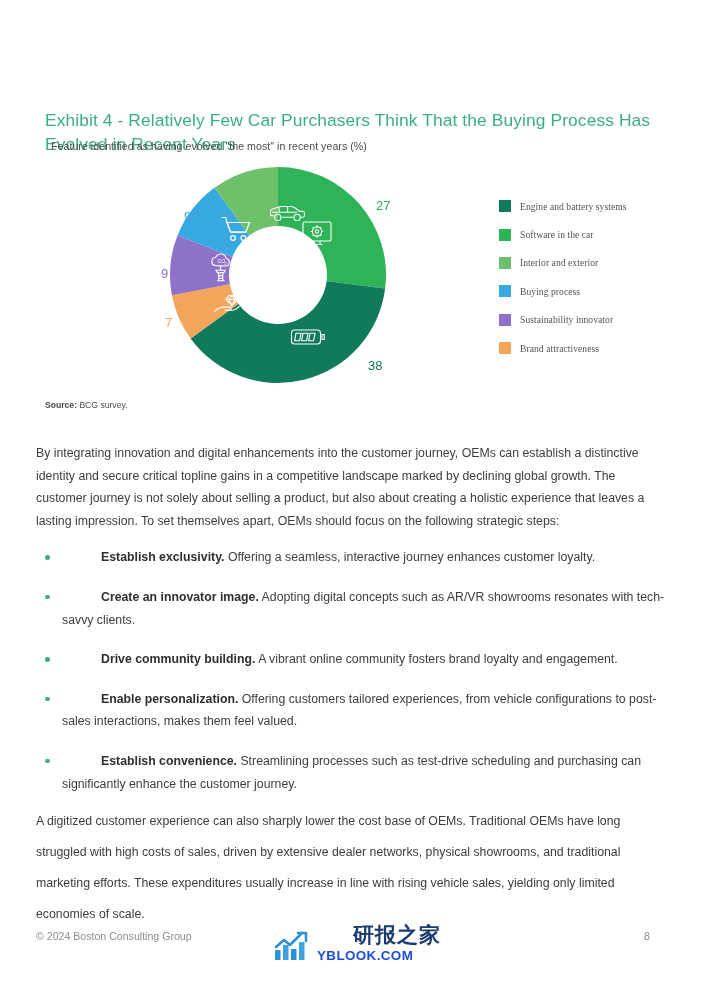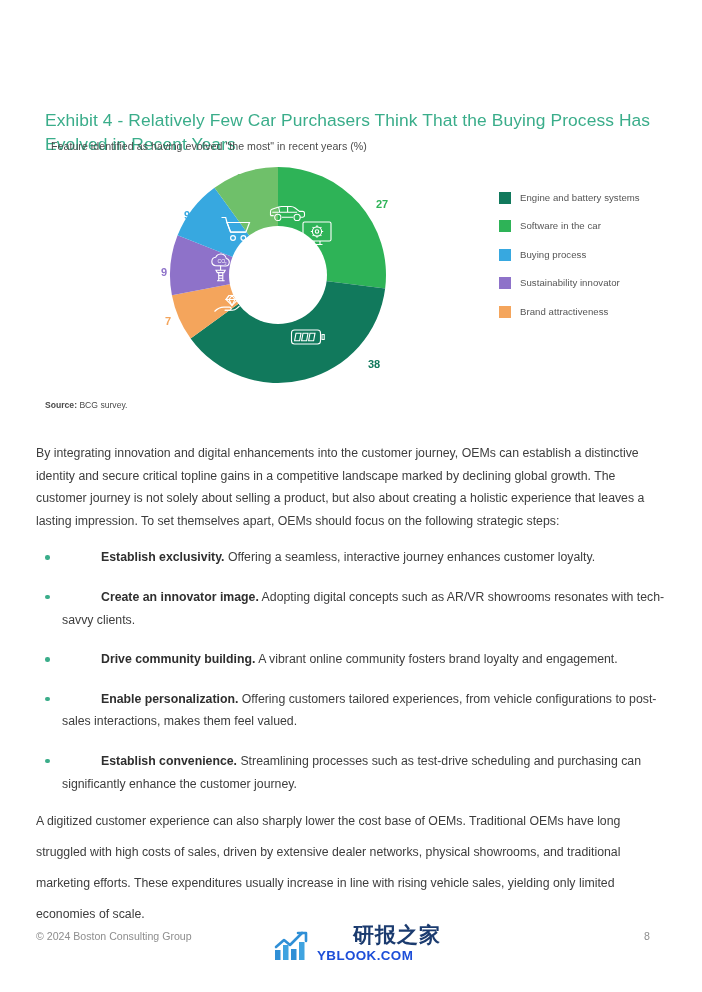--- a/index.html
+++ b/index.html
@@ -74,34 +74,36 @@
     height: 98px;
     border-radius: 50%;
     background: #ffffff;
   }
   .slice-icon {
     position: absolute;
     pointer-events: none;
   }
   .data-label {
     position: absolute;
-    font-size: 11px;
-    font-weight: 700;
+    font-size: 13px;
+    font-weight: 400;
   }
 
   
   .legend {
     position: absolute;
     left: 499px;
     top: 60px;
     width: 190px;
   }
   .legend-item {
     display: flex;
+    align-items: center;
     height: 28.4px;
+    font-family: Liberation Serif, serif;
   }
   .legend-swatch {
     width: 12px;
     height: 12px;
     flex: 0 0 12px;
     margin-right: 9px;
   }
   .legend-label {
     font-size: 9.6px;
     color: #555555;
@@ -293,20 +295,24 @@
     </div>
 
     <div class="legend" id="legend-root">
         <div class="legend-item">
           <span class="legend-swatch" style="background: rgb(17, 121, 92);"></span>
           <span class="legend-label">Engine and battery systems</span>
         </div>
         <div class="legend-item">
           <span class="legend-swatch" style="background: rgb(46, 179, 87);"></span>
           <span class="legend-label">Software in the car</span>
+        </div>
+        <div class="legend-item">
+          <span class="legend-swatch" style="background: rgb(111, 192, 106);"></span>
+          <span class="legend-label">Interior and exterior</span>
         </div>
         <div class="legend-item">
           <span class="legend-swatch" style="background: rgb(55, 168, 224);"></span>
           <span class="legend-label">Buying process</span>
         </div>
         <div class="legend-item">
           <span class="legend-swatch" style="background: rgb(142, 114, 201);"></span>
           <span class="legend-label">Sustainability innovator</span>
         </div>
         <div class="legend-item">

